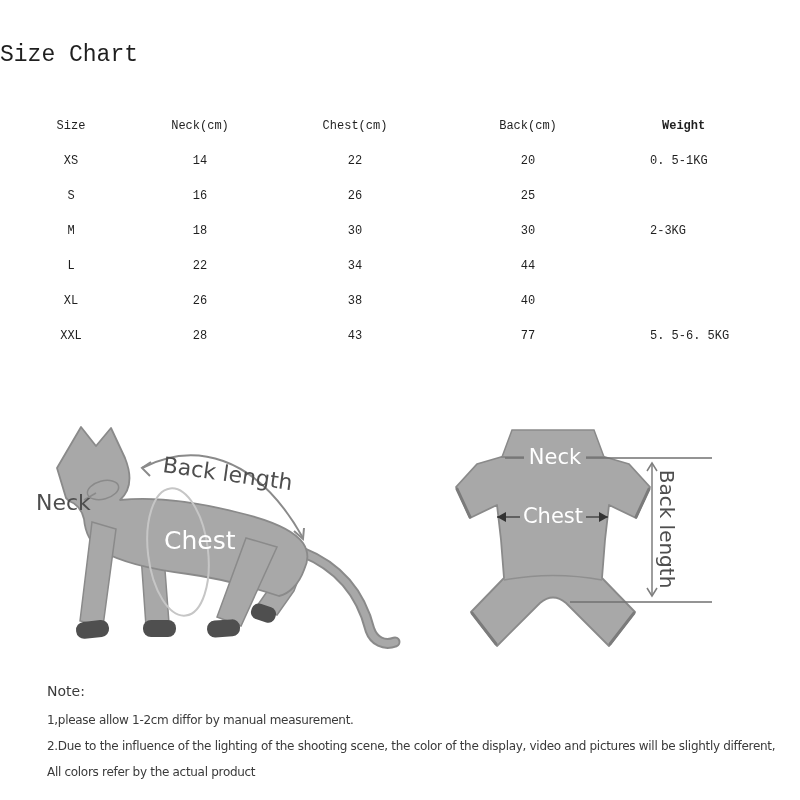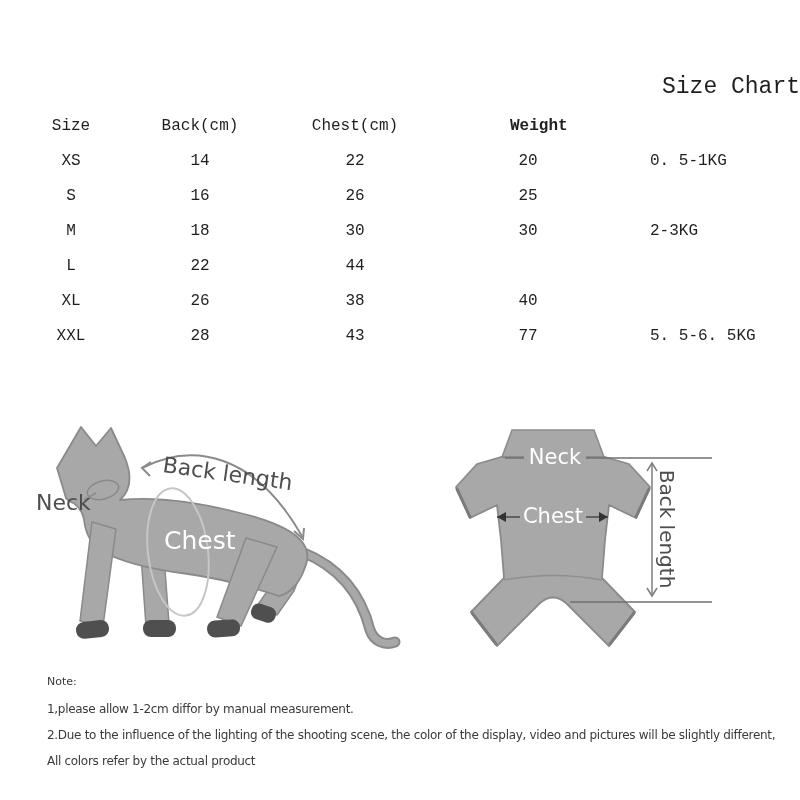--- a/index.html
+++ b/index.html
@@ -1,52 +1,53 @@
 <!DOCTYPE html>
 <html><head>
 <meta charset="utf-8">
 <style>
   html,body { margin:0; padding:0; background:#ffffff; }
   .canvas { position:relative; width:800px; height:800px; background:#ffffff; overflow:hidden;
             font-family:"Liberation Sans", sans-serif; }
 
-  .title { position:absolute; top:42px; left:0; width:800px; text-align:right;
-           font-family:"Liberation Mono", monospace; font-size:23px; color:#1f1f1f;margin-top:32px; }
+  .title { position:absolute; top:42px; left:0; width:800px; text-align:left;
+           font-family:"Liberation Mono", monospace; font-size:23px; color:#1f1f1f; }
 
   .size-table { position:absolute; top:109px; left:0; width:704px;
-                font-family:"Liberation Mono", monospace; font-size:16px; color:#1f1f1f; }
+                font-family:"Liberation Mono", monospace; font-size:12px; color:#1f1f1f; }
   .tr { display:grid; grid-template-columns:142px 116px 194px 152px 196px;
         height:35px; align-items:center; }
   .tr.head { height:34px; }
   .td { text-align:center; white-space:nowrap; }
   .td.weight { text-align:left; padding-left:46px; }
   .head .td.weight { padding-left:58px;font-weight:bold; }
 
   .diagram-svg { position:absolute; left:0; top:0; width:800px; height:800px; }
   .diagram-svg text { font-family:"DejaVu Sans", sans-serif; }
   .lbl-dark { fill:#4e4e4e; }
   .lbl-white { fill:#ffffff; }
 
   .notes { position:absolute; left:47px; top:675px; width:750px;
            font-family:"DejaVu Sans", sans-serif; color:#3a3a3a; }
-  .note-heading { font-size:11px; margin-bottom:14px; }
+  .note-heading { font-size:14px; margin-bottom:14px;margin-top:8px; }
   .note-line { font-size:12px; letter-spacing:-0.3px; margin-bottom:12px; white-space:nowrap; }
 </style>
 </head>
 <body>
 
 <div class="canvas">
 
   <div class="title">Size Chart</div>
 
   <div class="size-table">
     <div class="tr head">
       <div class="td">Size</div>
+      <div class="td">Neck(cm)</div>
+      <div class="td">Chest(cm)</div>
       <div class="td">Back(cm)</div>
-      <div class="td">Chest(cm)</div>
       <div class="td weight">Weight</div>
     </div>
     <div class="tr">
       <div class="td">XS</div>
       <div class="td">14</div>
       <div class="td">22</div>
       <div class="td">20</div>
       <div class="td weight">0. 5-1KG</div>
     </div>
     <div class="tr">
@@ -58,20 +59,21 @@
     <div class="tr">
       <div class="td">M</div>
       <div class="td">18</div>
       <div class="td">30</div>
       <div class="td">30</div>
       <div class="td weight">2-3KG</div>
     </div>
     <div class="tr">
       <div class="td">L</div>
       <div class="td">22</div>
+      <div class="td">34</div>
       <div class="td">44</div>
     </div>
     <div class="tr">
       <div class="td">XL</div>
       <div class="td">26</div>
       <div class="td">38</div>
       <div class="td">40</div>
     </div>
     <div class="tr">
       <div class="td">XXL</div>

